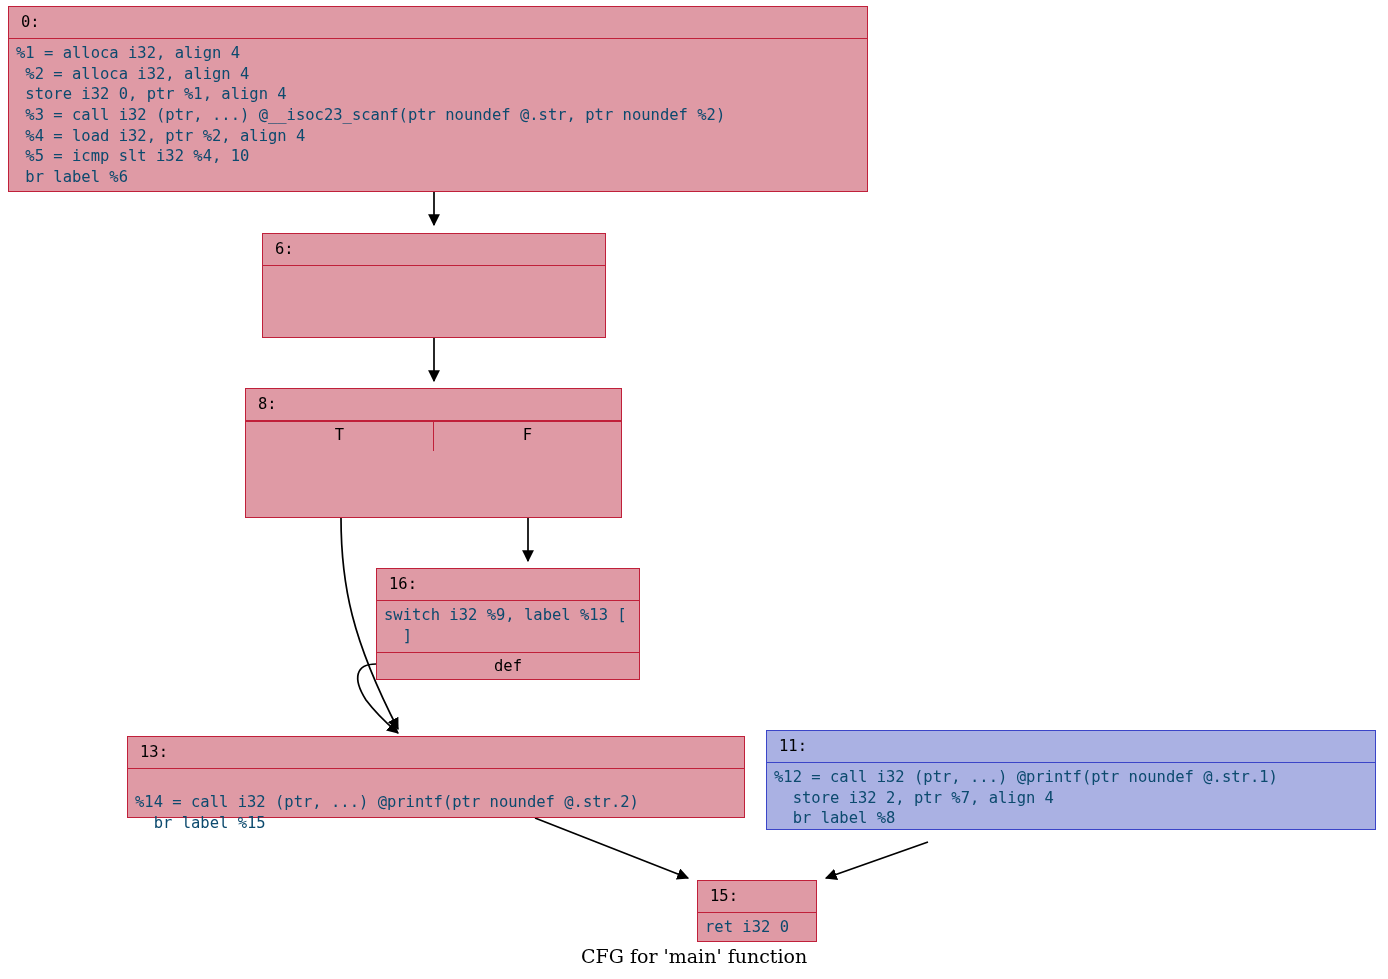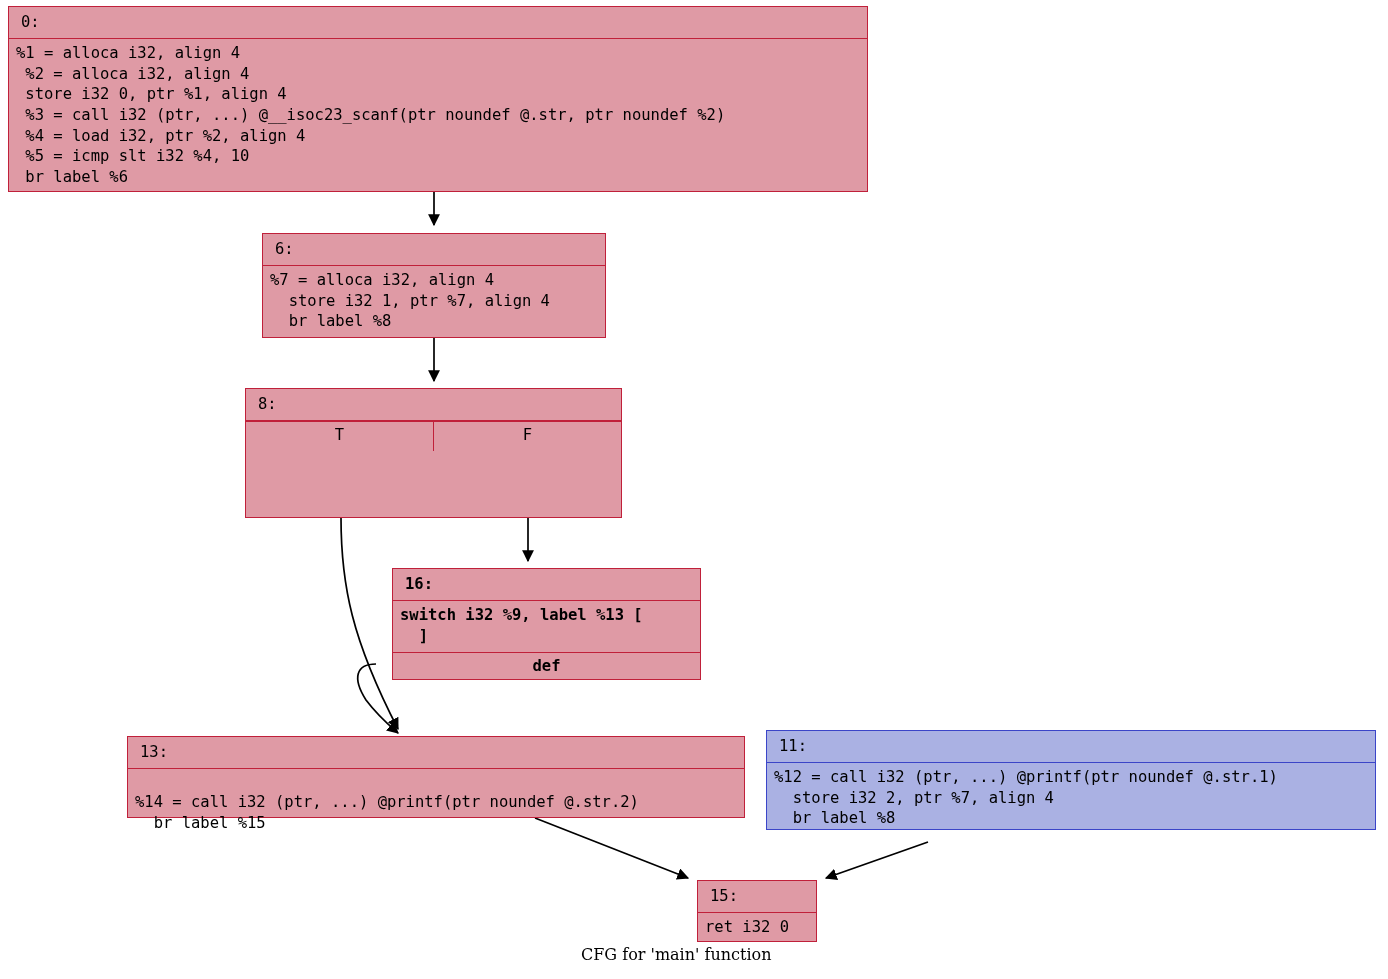--- a/index.html
+++ b/index.html
@@ -48,21 +48,21 @@
     white-space: pre;
   }
   .node.blue .node-title {
     border-bottom-color: #3b45c8;
   }
   .node-body {
     box-sizing: border-box;
     padding: 4px 9px 6px 7px;
     font-size: 15.5px;
     line-height: 1.335;
-    color: #000000;
+    color: #0c4a6e;
     white-space: pre;
     flex: 1 1 auto;
   }
   .port-row {
     display: flex;
     flex: 0 0 auto;
     border-top: 1.6px solid #c0203a;
   }
   .port {
     flex: 1 1 0;
@@ -72,21 +72,21 @@
     padding: 3px 0 5px 0;
     color: #000000;
     white-space: pre;
   }
   .port + .port {
     border-left: 1.6px solid #c0203a;
   }
   .caption {
     position: absolute;
     font-family: "DejaVu Serif", serif;
-    font-size: 16px;
+    font-size: 19px;
     color: #000000;
     white-space: pre;
   }
 </style>
 </head>
 <body>
 
 <div id="cfg-canvas">
 
   <svg class="edge-layer" viewBox="0 0 1388 979" width="1388" height="979">
@@ -117,34 +117,31 @@
  %2 = alloca i32, align 4
  store i32 0, ptr %1, align 4
  %3 = call i32 (ptr, ...) @__isoc23_scanf(ptr noundef @.str, ptr noundef %2)
  %4 = load i32, ptr %2, align 4
  %5 = icmp slt i32 %4, 10
  br label %6</div>
   </div>
 
   <div class="node" style="left:262px; top:233px; width:344px; height:105px;">
     <div class="node-title">6:</div>
-    <div class="node-body">%7 = alloca i32, align 4
-  store i32 1, ptr %7, align 4
-  br label %8</div>
   </div>
 
   <div class="node" style="left:245px; top:388px; width:377px; height:130px;">
     <div class="node-title">8:</div>
     <div class="port-row">
       <div class="port">T</div>
       <div class="port">F</div>
     </div>
   </div>
 
-  <div class="node" style="left:392px; top:568px; width:309px; height:112px;font-weight:bold;">
+  <div class="node" style="left:376px; top:568px; width:264px; height:112px;">
     <div class="node-title">16:</div>
     <div class="node-body">switch i32 %9, label %13 [
   ]</div>
     <div class="port-row">
       <div class="port">def</div>
     </div>
   </div>
 
   <div class="node" style="left:127px; top:736px; width:618px; height:82px;gap:19px;">
     <div class="node-title">13:</div>

